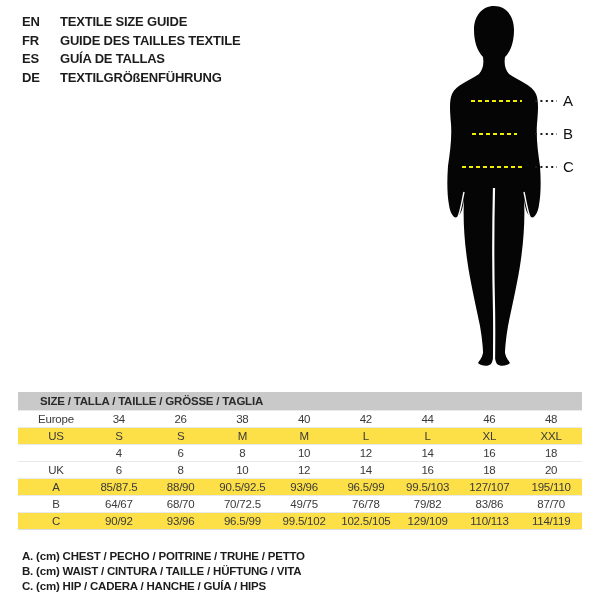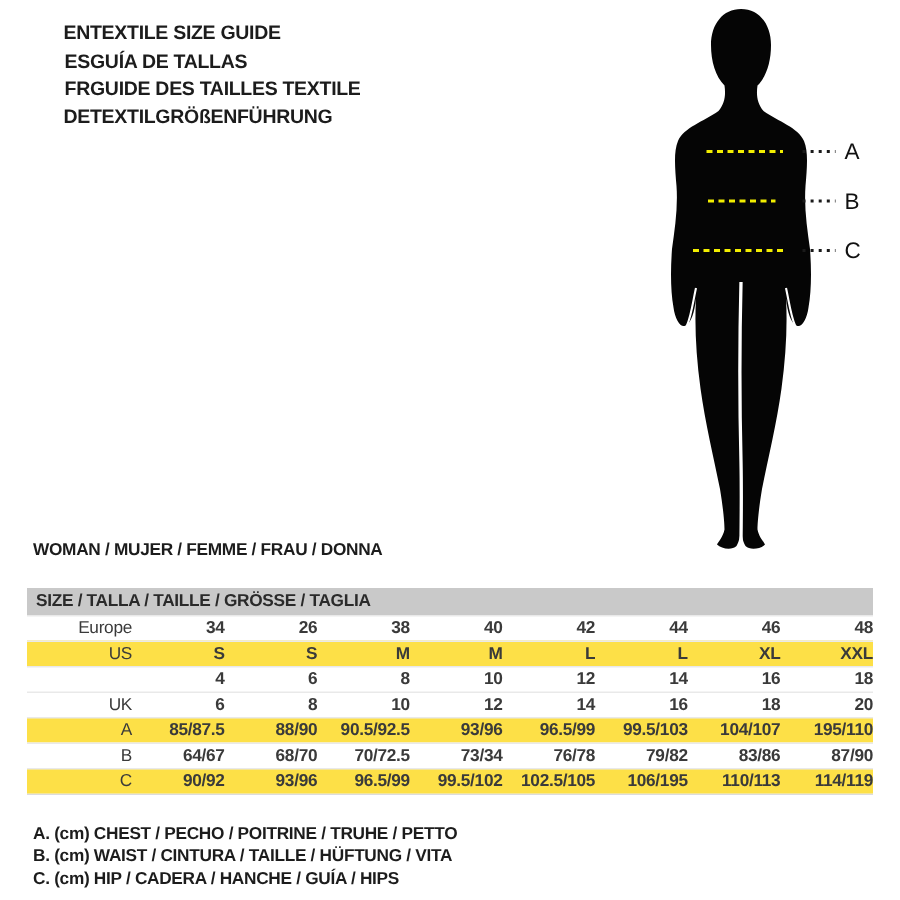--- a/index.html
+++ b/index.html
@@ -2,55 +2,55 @@
 <html><head>
 <meta charset="utf-8">
 <style>
   html,body{margin:0;padding:0;background:#fff;}
   .canvas{
     position:relative;width:600px;height:600px;background:#fff;overflow:hidden;
     font-family:"Liberation Sans", sans-serif;color:#1c1c1c;
   }
   
   .langs{position:absolute;left:22px;top:13px;}
-  .lang-row{display:flex;font-weight:bold;font-size:13px;line-height:18.6px;letter-spacing:-0.2px;text-align:right;}
+  .lang-row{display:flex;font-weight:bold;font-size:13px;line-height:18.6px;letter-spacing:-0.2px;}
   .lang-code{width:38px;flex:0 0 38px;}
   
   .figure{position:absolute;left:420px;top:0;width:180px;height:370px;}
   .marker-label{font-family:"Liberation Sans",sans-serif;font-size:15px;fill:#111;}
   
   .section-title{position:absolute;left:22px;top:361px;font-size:11.5px;font-weight:bold;letter-spacing:-0.2px;}
   
   .size-table{position:absolute;left:18px;top:392px;width:564px;font-size:11.5px;color:#3a3a3a;border-bottom:1px solid #dcdcdc;}
-  .size-table-header{height:18px;line-height:18px;font-weight:bold;font-size:11.5px;color:#2a2a2a;padding-left:6px;letter-spacing:-0.2px;}
+  .size-table-header{height:18px;line-height:18px;font-weight:bold;font-size:11.5px;color:#2a2a2a;padding-left:22px;letter-spacing:-0.2px;}
   .t-row{display:flex;height:16px;line-height:16px;border-top:1px solid #e9e9e9;letter-spacing:-0.2px;}
   .t-row.shaded{background:#fde047;}
-  .t-label{width:70px;flex:0 0 70px;padding-left:6px;box-sizing:border-box;text-align:right;}
-  .t-cell{flex:1;text-align:right;font-weight:bold;}
+  .t-label{width:70px;flex:0 0 70px;padding-left:6px;box-sizing:border-box;text-align:center;}
+  .t-cell{flex:1;text-align:center;}
   
   .legend{position:absolute;left:22px;top:549px;}
   .legend-line{font-weight:bold;font-size:11.5px;line-height:15.2px;letter-spacing:-0.2px;}
 </style>
 </head>
 <body>
 
 <div class="canvas">
 
   <div class="langs">
       <div class="lang-row">
         <div class="lang-code">EN</div>
         <div class="lang-label">TEXTILE SIZE GUIDE</div>
       </div>
       <div class="lang-row">
+        <div class="lang-code">FR</div>
+        <div class="lang-label">GUIDE DES TAILLES TEXTILE</div>
+      </div>
+      <div class="lang-row">
         <div class="lang-code">ES</div>
         <div class="lang-label">GUÍA DE TALLAS</div>
-      </div>
-      <div class="lang-row">
-        <div class="lang-code">FR</div>
-        <div class="lang-label">GUIDE DES TAILLES TEXTILE</div>
       </div>
       <div class="lang-row">
         <div class="lang-code">DE</div>
         <div class="lang-label">TEXTILGRÖßENFÜHRUNG</div>
       </div>
     </div>
 
   <svg class="figure" viewBox="0 0 180 370" width="180" height="370" xmlns="http://www.w3.org/2000/svg">
     <path d="M 74 6
              C 86 6 94 16 94 30 C 94 41 91 51 85 57
@@ -81,21 +81,20 @@
 
     <line x1="52" y1="134" x2="97" y2="134" stroke-width="2" stroke-dasharray="4 3" stroke="#f2ee00"></line>
     <line x1="115" y1="134" x2="137" y2="134" stroke-width="2" stroke-dasharray="2 3.4" stroke="#1a1a1a"></line>
     <text class="marker-label" x="143" y="139">B</text>
 
     <line x1="42" y1="167" x2="105" y2="167" stroke-width="2" stroke-dasharray="4 3" stroke="#f2ee00"></line>
     <line x1="115" y1="167" x2="137" y2="167" stroke-width="2" stroke-dasharray="2 3.4" stroke="#1a1a1a"></line>
     <text class="marker-label" x="143" y="172">C</text>
   </svg>
 
-  <div class="section-title">WOMAN / MUJER / FEMME / FRAU / DONNA</div>
 
   <div class="size-table">
     <div class="size-table-header" style="background: rgb(201, 201, 201);">SIZE / TALLA / TAILLE / GRÖSSE / TAGLIA</div>
     <div id="table-body">
         <div class="t-row">
           <div class="t-label">Europe</div>
           <div class="t-cell">34</div>
           <div class="t-cell">26</div>
           <div class="t-cell">38</div>
           <div class="t-cell">40</div>
@@ -138,42 +137,42 @@
           <div class="t-cell">20</div>
         </div>
         <div class="t-row shaded">
           <div class="t-label">A</div>
           <div class="t-cell">85/87.5</div>
           <div class="t-cell">88/90</div>
           <div class="t-cell">90.5/92.5</div>
           <div class="t-cell">93/96</div>
           <div class="t-cell">96.5/99</div>
           <div class="t-cell">99.5/103</div>
-          <div class="t-cell">104/107</div>
+          <div class="t-cell">127/107</div>
           <div class="t-cell">195/110</div>
         </div>
         <div class="t-row">
           <div class="t-label">B</div>
           <div class="t-cell">64/67</div>
           <div class="t-cell">68/70</div>
           <div class="t-cell">70/72.5</div>
-          <div class="t-cell">73/34</div>
+          <div class="t-cell">49/75</div>
           <div class="t-cell">76/78</div>
           <div class="t-cell">79/82</div>
           <div class="t-cell">83/86</div>
-          <div class="t-cell">87/90</div>
+          <div class="t-cell">87/70</div>
         </div>
         <div class="t-row shaded">
           <div class="t-label">C</div>
           <div class="t-cell">90/92</div>
           <div class="t-cell">93/96</div>
           <div class="t-cell">96.5/99</div>
           <div class="t-cell">99.5/102</div>
           <div class="t-cell">102.5/105</div>
-          <div class="t-cell">106/195</div>
+          <div class="t-cell">129/109</div>
           <div class="t-cell">110/113</div>
           <div class="t-cell">114/119</div>
         </div>
       </div>
   </div>
 
   <div class="legend">
       <div class="legend-line">A. (cm) CHEST / PECHO / POITRINE / TRUHE / PETTO</div>
       <div class="legend-line">B. (cm) WAIST / CINTURA / TAILLE / HÜFTUNG / VITA</div>
       <div class="legend-line">C. (cm) HIP / CADERA / HANCHE / GUÍA / HIPS</div>

